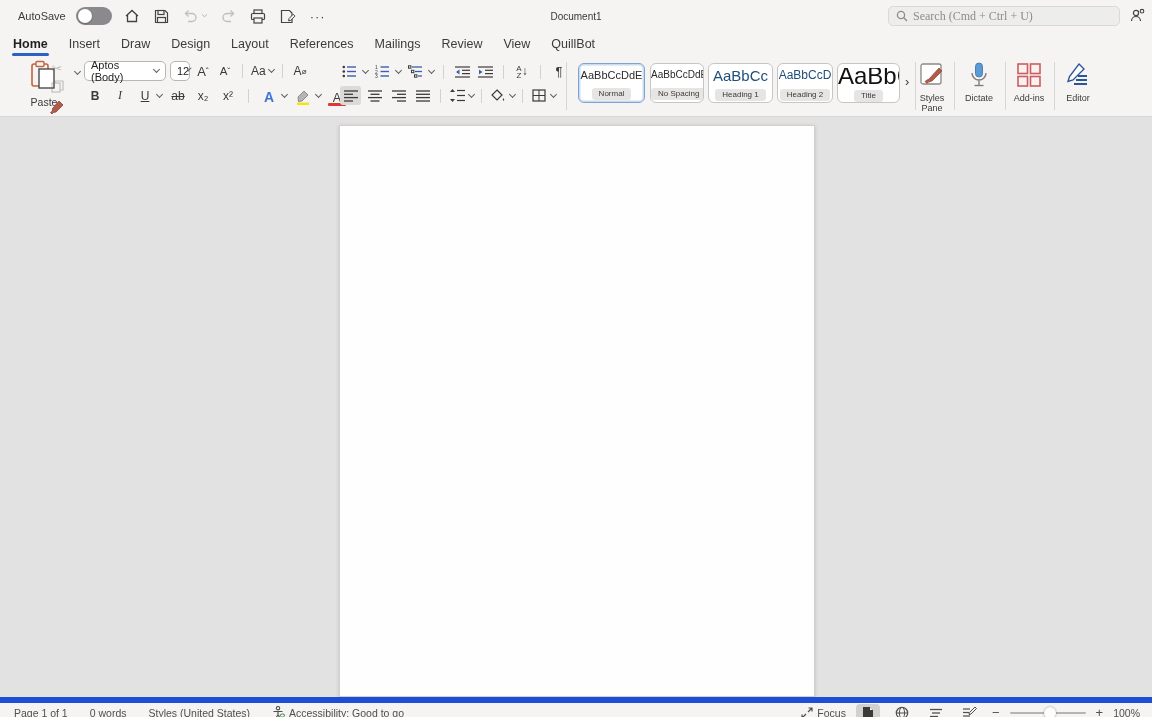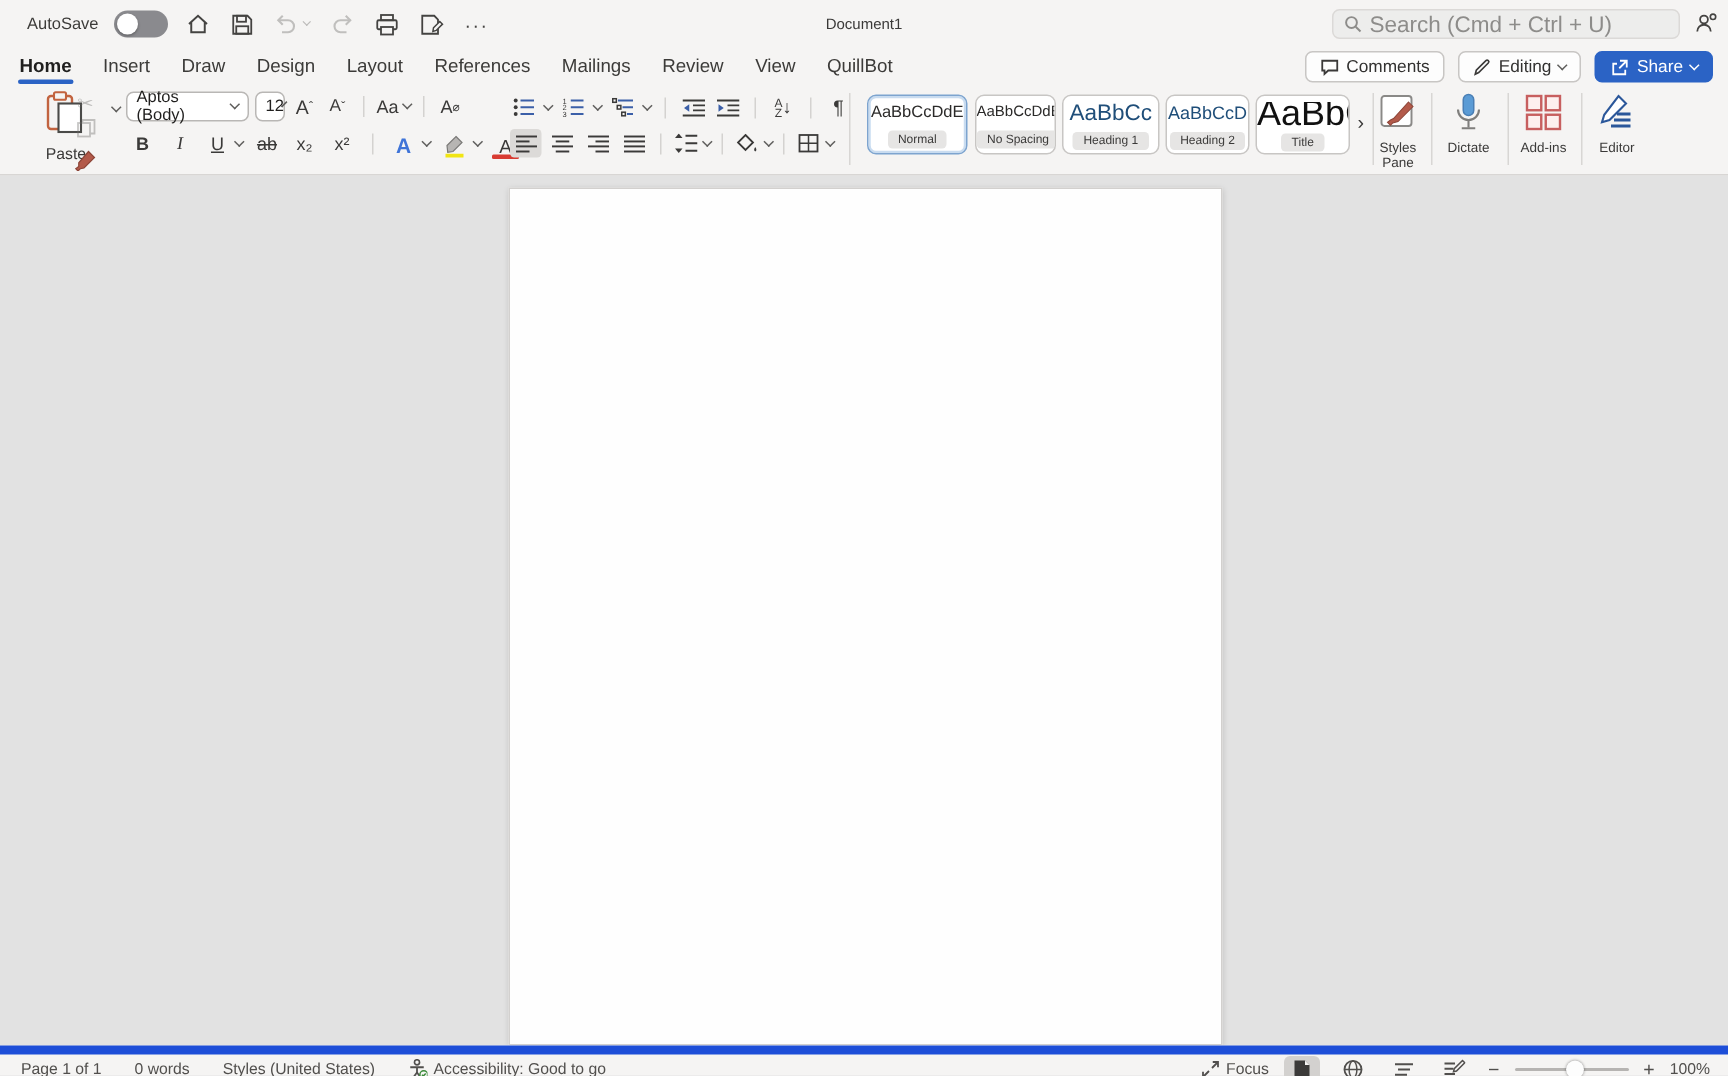--- a/index.html
+++ b/index.html
@@ -10,21 +10,21 @@
   #titlebar { position:absolute; top:0; left:0; width:1152px; height:32px; background:#f5f4f3; }
   .tb-left { position:absolute; left:18px; top:0; height:32px; display:flex; align-items:center; gap:10px; }
   .autosave-label { font-size:11px; color:#3c3b39; }
   .toggle { width:36px; height:18px; background:#8a8a8e; border-radius:9px; position:relative; }
   .toggle .knob { position:absolute; left:2px; top:2px; width:14px; height:14px; background:#fff; border-radius:50%; box-shadow:0 1px 2px rgba(0,0,0,.3); }
   .tb-ic { width:20px; height:20px; display:flex; align-items:center; justify-content:center; color:#444341; }
   .tb-ic svg { display:block; }
   .dim { opacity:.38; }
   .tb-title { position:absolute; left:0; right:0; top:0; height:32px; display:flex; align-items:center; justify-content:center; font-size:10px; color:#3a3938; pointer-events:none; }
   .searchbox { position:absolute; right:32px; top:6px; width:232px; height:20px; background:#ededec; border:1px solid #dbd9d7; border-radius:5px; display:flex; align-items:center; padding:0 7px; gap:5px; }
-  .searchbox input { border:none; outline:none; background:transparent; font-size:15px; color:#3a3938; width:100%; font-family:Liberation Sans, sans-serif; }
+  .searchbox input { border:none; outline:none; background:transparent; font-size:12px; color:#3a3938; width:100%; font-family:Liberation Serif, serif; }
   .searchbox input::placeholder { color:#8d8c8a; }
   .people { position:absolute; right:7px; top:8px; }
 
   
   #tabsrow { position:absolute; top:32px; left:0; width:1152px; height:24px; background:#f5f4f3; }
   .tabs { position:absolute; left:12px; top:0; height:24px; display:flex; gap:19px; align-items:center; }
   .tab { font-size:12.5px; color:#3c3b39; padding:2px 1px; position:relative; cursor:default; }
   .tab.active { font-weight:bold; color:#201f1e; }
   .tab.active::after { content:""; position:absolute; left:0; right:0; bottom:-3px; height:3px; background:#2b63c5; border-radius:2px; }
   .tab-actions { position:absolute; right:10px; top:2px; display:flex; gap:9px; align-items:center; }
@@ -145,43 +145,20 @@
     <span class="tab">Insert</span>
     <span class="tab">Draw</span>
     <span class="tab">Design</span>
     <span class="tab">Layout</span>
     <span class="tab">References</span>
     <span class="tab">Mailings</span>
     <span class="tab">Review</span>
     <span class="tab">View</span>
     <span class="tab">QuillBot</span>
   </div>
-  <div class="tab-actions">
-    <span class="pill-btn">
-      <svg width="13" height="12" viewBox="0 0 13 12">
-          <path d="M1.5 1.5 H11.5 V8 H5.5 L3 10.3 V8 H1.5 Z" fill="none" stroke="#3b3a39" stroke-width="1.2"></path>
-        </svg>
-      <span>Comments</span>
-    </span>
-    <span class="pill-btn">
-      <svg width="12" height="12" viewBox="0 0 12 12">
-          <path d="M1.5 10.5 L2.2 7.8 L8.6 1.4 a1.1 1.1 0 0 1 1.6 1.6 L3.8 9.4 Z" fill="none" stroke="#3b3a39" stroke-width="1.1"></path>
-        </svg>
-      <span>Editing</span>
-      <span class="chv"></span>
-    </span>
-    <span class="pill-btn blue">
-      <svg width="13" height="12" viewBox="0 0 13 12">
-          <path d="M5 3.5 H2.5 V10.5 H10.5 V7.5" fill="none" stroke="#fff" stroke-width="1.2"></path>
-          <path d="M7 1.5 H11.5 V6 M11.5 1.5 L6.5 6.5" fill="none" stroke="#fff" stroke-width="1.2"></path>
-        </svg>
-      <span>Share</span>
-      <span class="chv white"></span>
-    </span>
-  </div>
 </div>
 
 <div id="ribbon">
 
   <div class="paste-group">
     <svg width="30" height="30" viewBox="0 0 30 30">
       <rect x="3" y="4" width="16" height="22" rx="2" fill="none" stroke="#c2633f" stroke-width="1.6"></rect>
       <rect x="7" y="1.5" width="8" height="5" rx="1" fill="#f5f4f3" stroke="#c2633f" stroke-width="1.4"></rect>
       <rect x="10" y="9" width="15" height="19" fill="#fff" stroke="#4a4a48" stroke-width="1.4"></rect>
     </svg>

